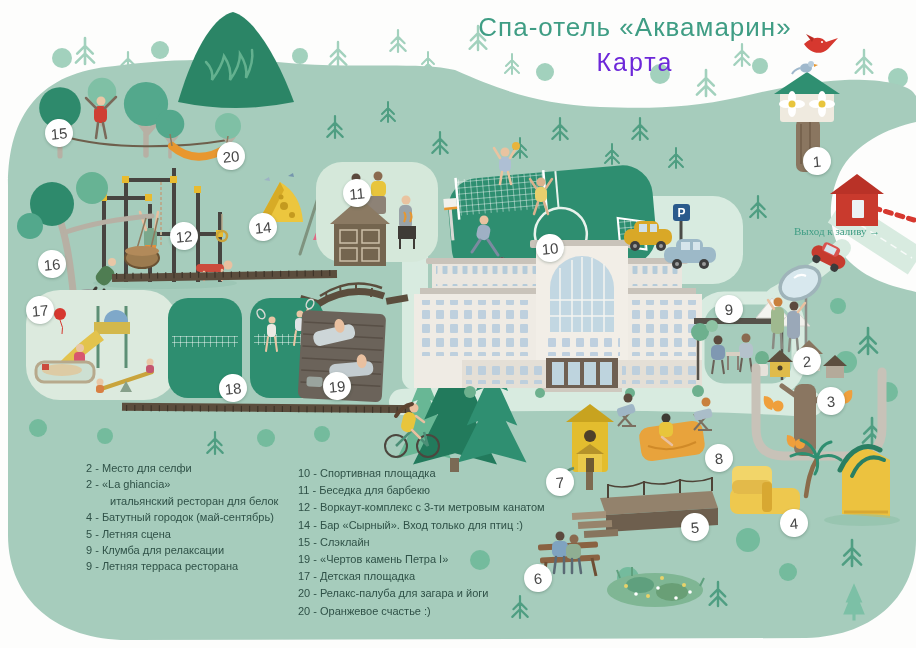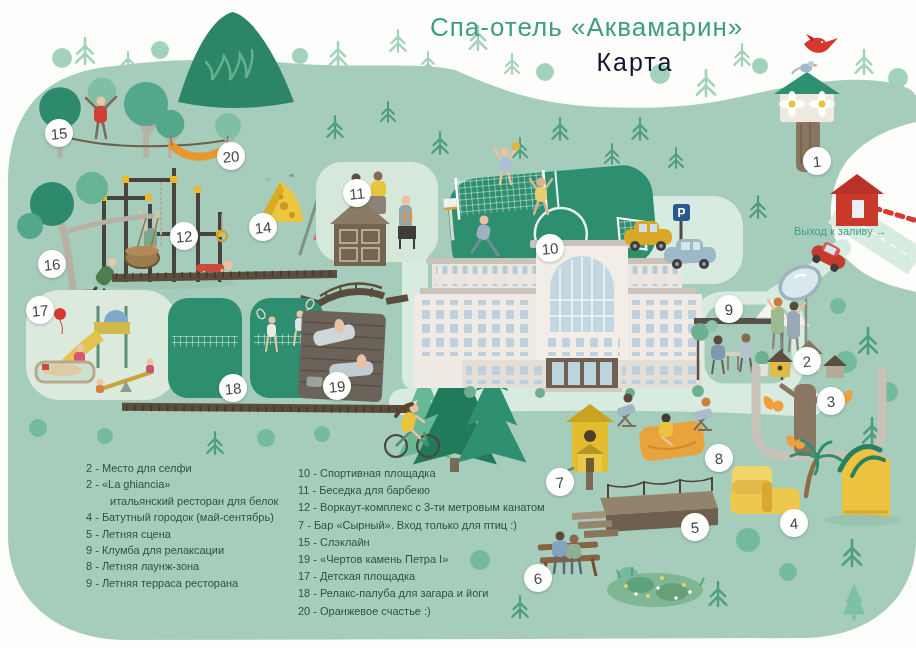--- a/index.html
+++ b/index.html
@@ -1,34 +1,34 @@
 <!DOCTYPE html>
 <html><head>
 <meta charset="utf-8">
 <style>
   html,body{margin:0;padding:0;background:#fdfdfc;}
   .stage{position:relative;width:916px;height:648px;overflow:hidden;background:#fdfdfc;
          font-family:"Liberation Sans",sans-serif;}
   svg.art{position:absolute;left:0;top:0;}
-  .title{position:absolute;left:430px;top:12px;width:410px;text-align:left;
+  .title{position:absolute;left:430px;top:12px;width:410px;text-align:center;
          color:#3f9d84;font-size:26px;letter-spacing:1px;}
   .title2{position:absolute;left:430px;top:48px;width:410px;text-align:center;
-          color:#0f172a;font-size:25px;letter-spacing:2px;}
+          color:#6d28d9;font-size:25px;letter-spacing:2px;}
   .legend{position:absolute;color:#2f5147;}
   .legend-col1{left:86px;top:460px;}
   .legend-col2{left:257px;top:465px;}
   .legend-line{white-space:nowrap;font-size:11px;}
   .legend-col1 .legend-line{line-height:16.4px;}
   .legend-col2 .legend-line{line-height:17.2px;margin-left:41px;}
   .legend-cont{display:block;padding-left:24px;text-align:right;}
   .legend-cont:empty{display:none;}
   .marker{position:absolute;width:28px;height:28px;border-radius:50%;background:#ffffff;
           box-shadow:0 1px 3px rgba(30,60,48,.3);display:flex;align-items:center;justify-content:center;
           font-size:15px;color:#474747;transform:rotate(-5deg);}
-  .exit-label{position:absolute;left:794px;top:225px;width:120px;font-size:11px;color:#3f9d84;}
+  .exit-label{position:absolute;left:794px;top:225px;width:120px;font-size:11px;color:#3f9d84;font-family:Liberation Serif, serif;}
   .p-sign{position:absolute;left:673px;top:204px;width:17px;height:17px;border-radius:3px;
           background:#2a5a8c;color:#fff;font-size:12px;font-weight:bold;display:flex;
           align-items:center;justify-content:center;}
 </style>
 </head>
 <body>
 
 <div class="stage">
 
 <svg class="art" width="916" height="648" viewBox="0 0 916 648">
@@ -642,61 +642,58 @@
 
     <div class="legend-line">
       <span class="legend-main">5 - Летняя сцена</span>
     </div>
 
     <div class="legend-line">
       <span class="legend-main">9 - Клумба для релаксации</span>
     </div>
 
 
-    <div class="legend-line">
-      <span class="legend-main">8 - Летняя лаунж-зона</span>
-    </div>
 
     <div class="legend-line">
       <span class="legend-main">9 - Летняя терраса ресторана</span>
     </div>
   </div>
 <div class="legend legend-col2">
 
     <div class="legend-line">
       <span class="legend-main">10 - Спортивная площадка</span>
     </div>
 
     <div class="legend-line">
       <span class="legend-main">11 - Беседка для барбекю</span>
     </div>
 
     <div class="legend-line">
       <span class="legend-main">12 - Воркаут-комплекс с 3-ти метровым канатом</span>
     </div>
 
     <div class="legend-line">
-      <span class="legend-main">7 - Бар «Сырный». Вход только для птиц :)</span>
+      <span class="legend-main">14 - Бар «Сырный». Вход только для птиц :)</span>
     </div>
 
     <div class="legend-line">
       <span class="legend-main">15 - Слэклайн</span>
     </div>
 
     <div class="legend-line">
       <span class="legend-main">19 - «Чертов камень Петра I»</span>
     </div>
 
     <div class="legend-line">
       <span class="legend-main">17 - Детская площадка</span>
     </div>
 
 
     <div class="legend-line">
-      <span class="legend-main">18 - Релакс-палуба для загара и йоги</span>
+      <span class="legend-main">20 - Релакс-палуба для загара и йоги</span>
     </div>
 
     <div class="legend-line">
       <span class="legend-main">20 - Оранжевое счастье :)</span>
     </div>
   </div>
 
 </div>
 
 </body></html>

